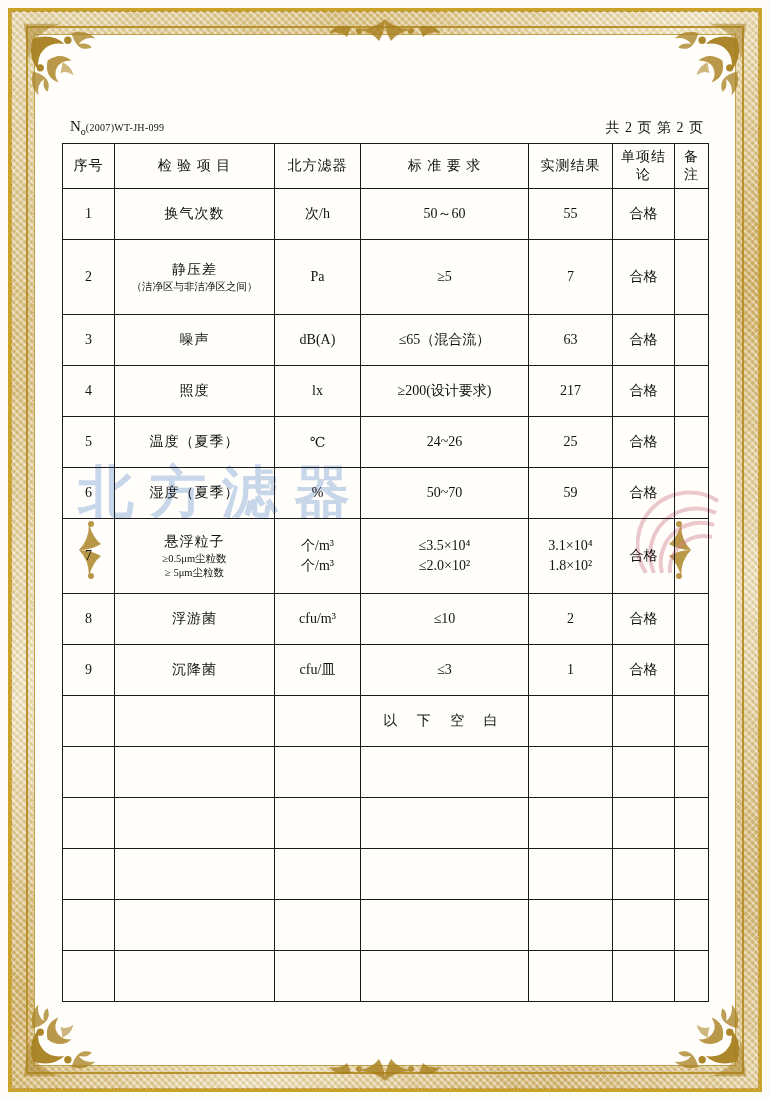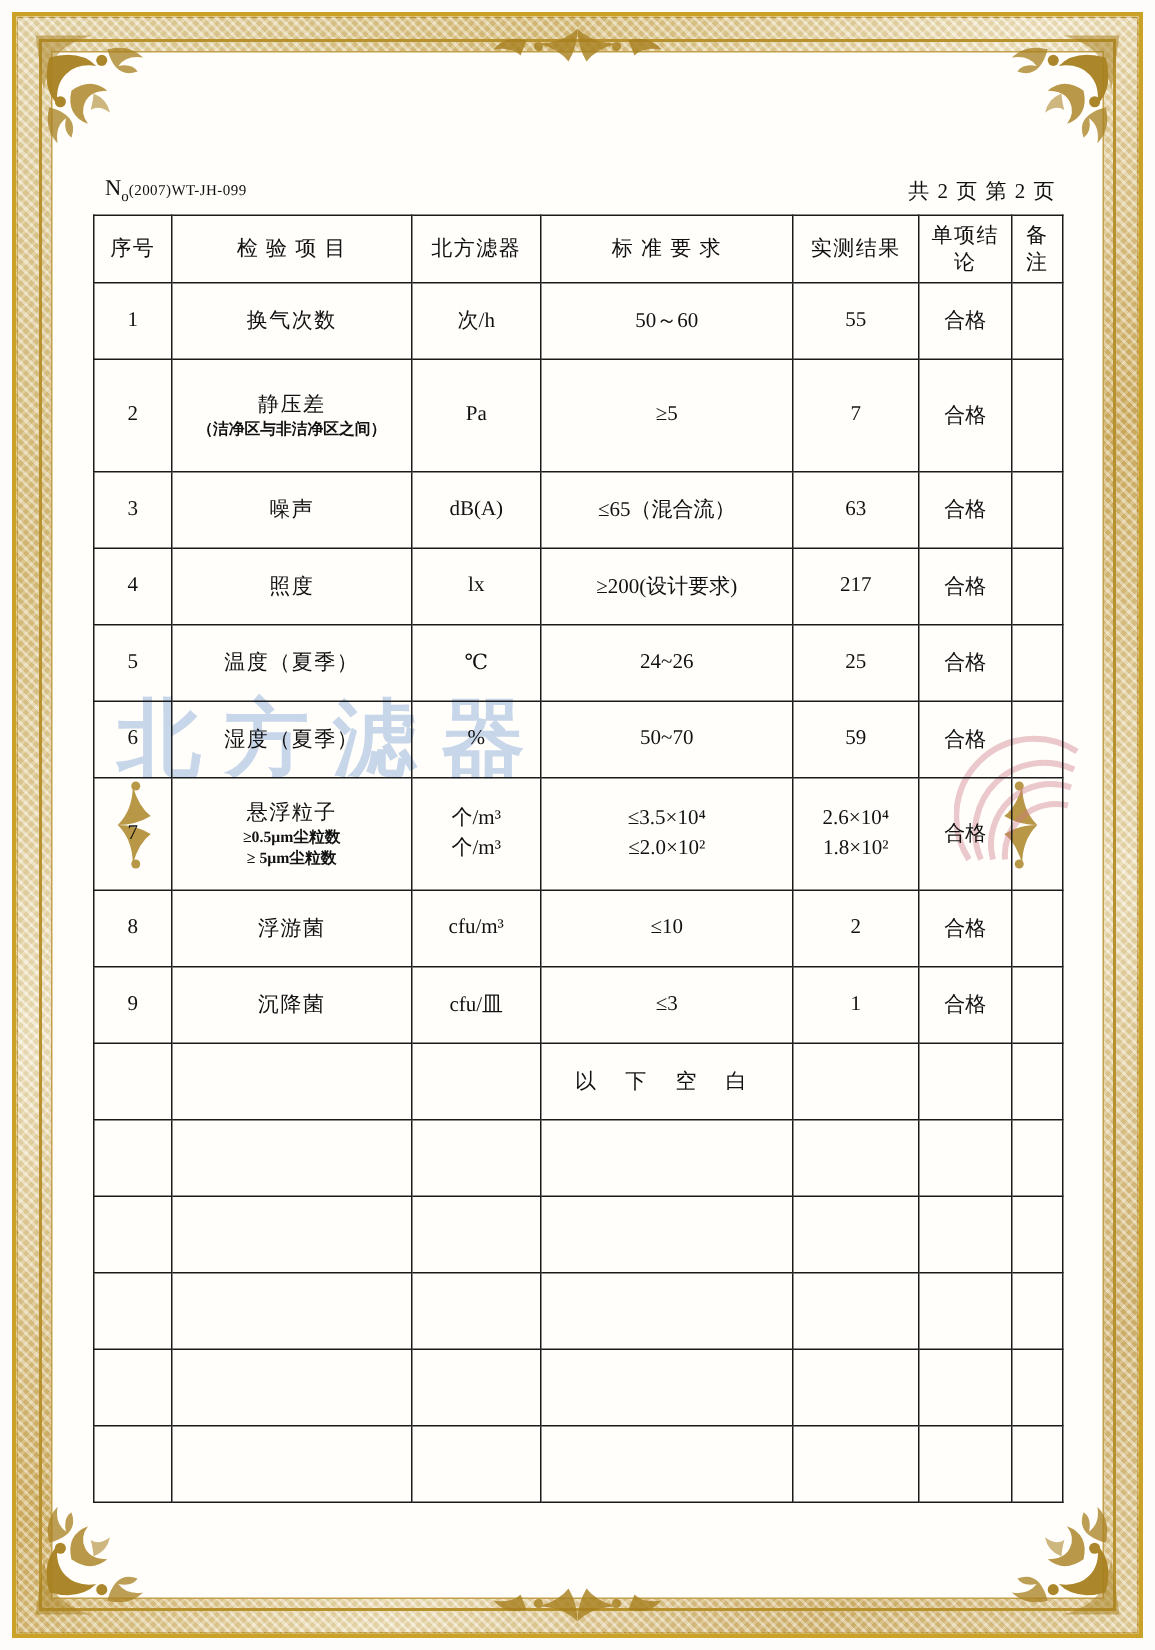--- a/index.html
+++ b/index.html
@@ -188,21 +188,20 @@
   .cell-item {
     font-size: 15px;
     letter-spacing: 1px;
   }
   .cell-sub {
     display: block;
     font-size: 10.5px;
     letter-spacing: 0;
     line-height: 1.25;
     margin-top: 1px;
-    font-weight: bold;
   }
   .cell-small { font-size: 12px; }
   .two-line span { display: block; line-height: 1.45; }
   sub { font-size: 9px; vertical-align: sub; }
 
   .blank-note {
     letter-spacing: 8px;
     font-size: 15px;
   }
   td.tall { height: 70px; }
@@ -437,21 +436,21 @@
           </td>
           <td class="two-line cell-small">
             <span>个/m³</span>
             <span>个/m³</span>
           </td>
           <td class="two-line">
             <span>≤3.5×10⁴</span>
             <span>≤2.0×10²</span>
           </td>
           <td class="two-line cell-small">
-            <span>2.6×10⁴</span>
+            <span>3.1×10⁴</span>
             <span>1.8×10²</span>
           </td>
           <td>合格</td>
           <td></td>
         </tr>
 
         <tr>
           <td>8</td>
           <td class="cell-item">浮游菌</td>
           <td class="cell-small">cfu/m³</td>

